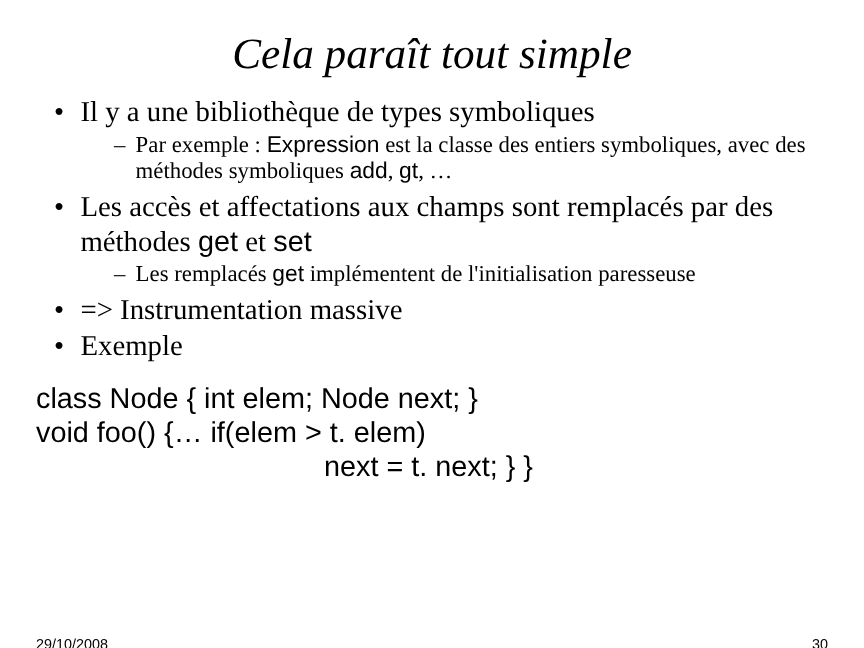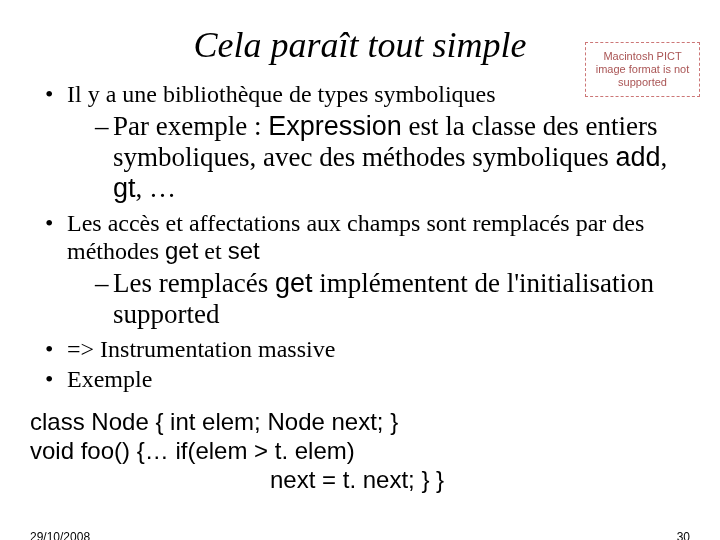--- a/index.html
+++ b/index.html
@@ -65,21 +65,21 @@
     left: 0;
     top: 0;
     font-size: 24px;
   }
   ul.level2 {
     list-style: none;
     margin: 2px 0 6px 0;
     padding: 0 0 0 28px;
   }
   ul.level2 > li {
-    font-size: 27px;
+    font-size: 19px;
     position: relative;
     padding-left: 18px;
     line-height: 1.15;
   }
   ul.level2 > li::before {
     content: "–";
     position: absolute;
     left: 0;
     top: 0;
   }
@@ -111,41 +111,38 @@
   }
   .indent-next {
     padding-left: 240px;
   }
 </style>
 </head>
 <body>
 
 <div class="slide">
 
-  <div class="image-placeholder">
-    <span>Macintosh PICT image format is not supported</span>
-  </div>
 
   <div class="title">Cela paraît tout simple</div>
 
   <div class="content">
     <ul class="level1">
       <li>
         <span>Il y a une bibliothèque de types symboliques</span>
         <ul class="level2">
           <li>
             <span>Par exemple : </span><span class="sans">Expression</span><span> est la classe des entiers symboliques, avec des méthodes symboliques </span><span class="sans">add</span><span>, </span><span class="sans">gt</span><span>, …</span>
           </li>
         </ul>
       </li>
       <li>
         <span>Les accès et affectations aux champs sont remplacés par des méthodes </span><span class="sans">get</span><span> et </span><span class="sans">set</span>
         <ul class="level2">
           <li>
-            <span>Les remplacés </span><span class="sans">get</span><span> implémentent de l'initialisation supported</span>
+            <span>Les remplacés </span><span class="sans">get</span><span> implémentent de l'initialisation paresseuse</span>
           </li>
         </ul>
       </li>
       <li>
         <span>=&gt; Instrumentation massive</span>
       </li>
       <li>
         <span>Exemple</span>
       </li>
     </ul>

